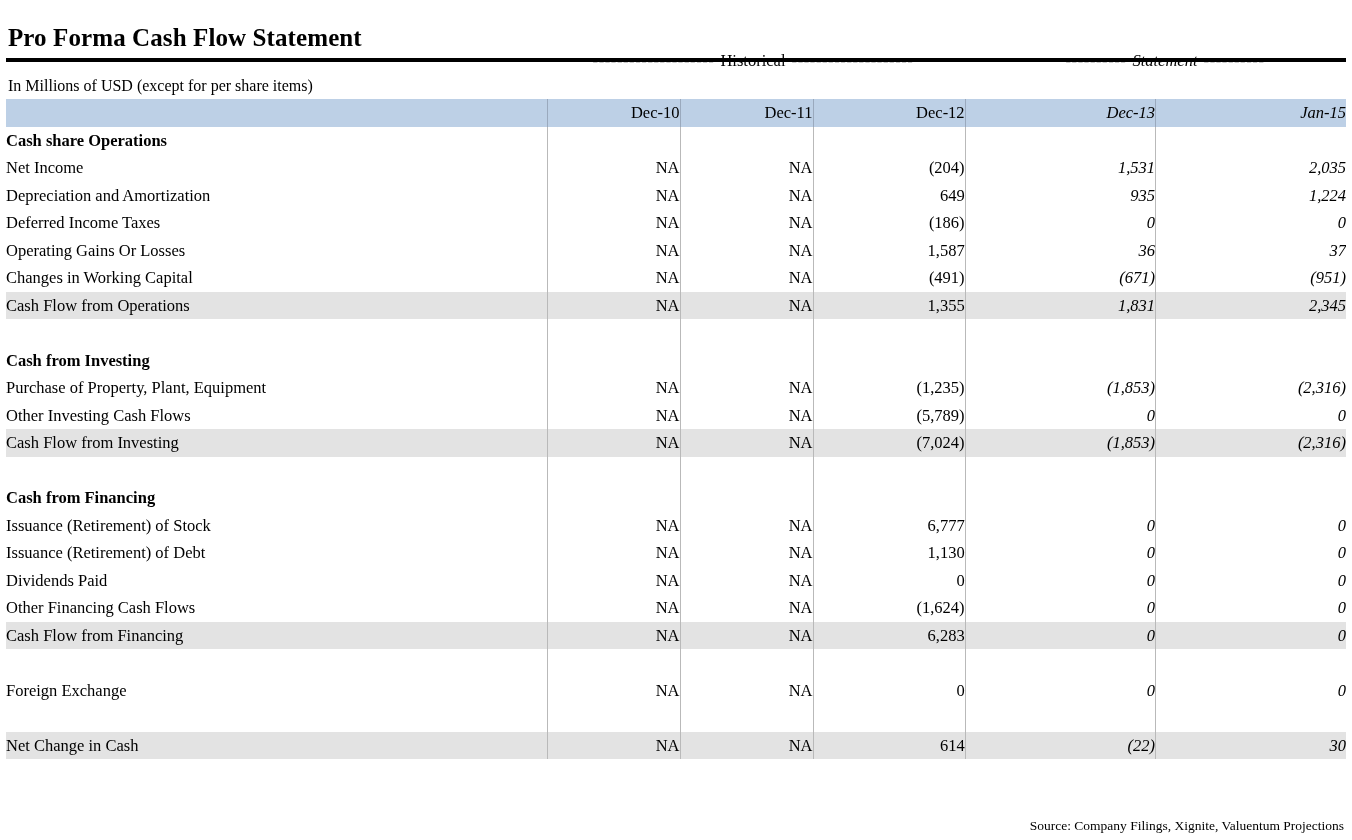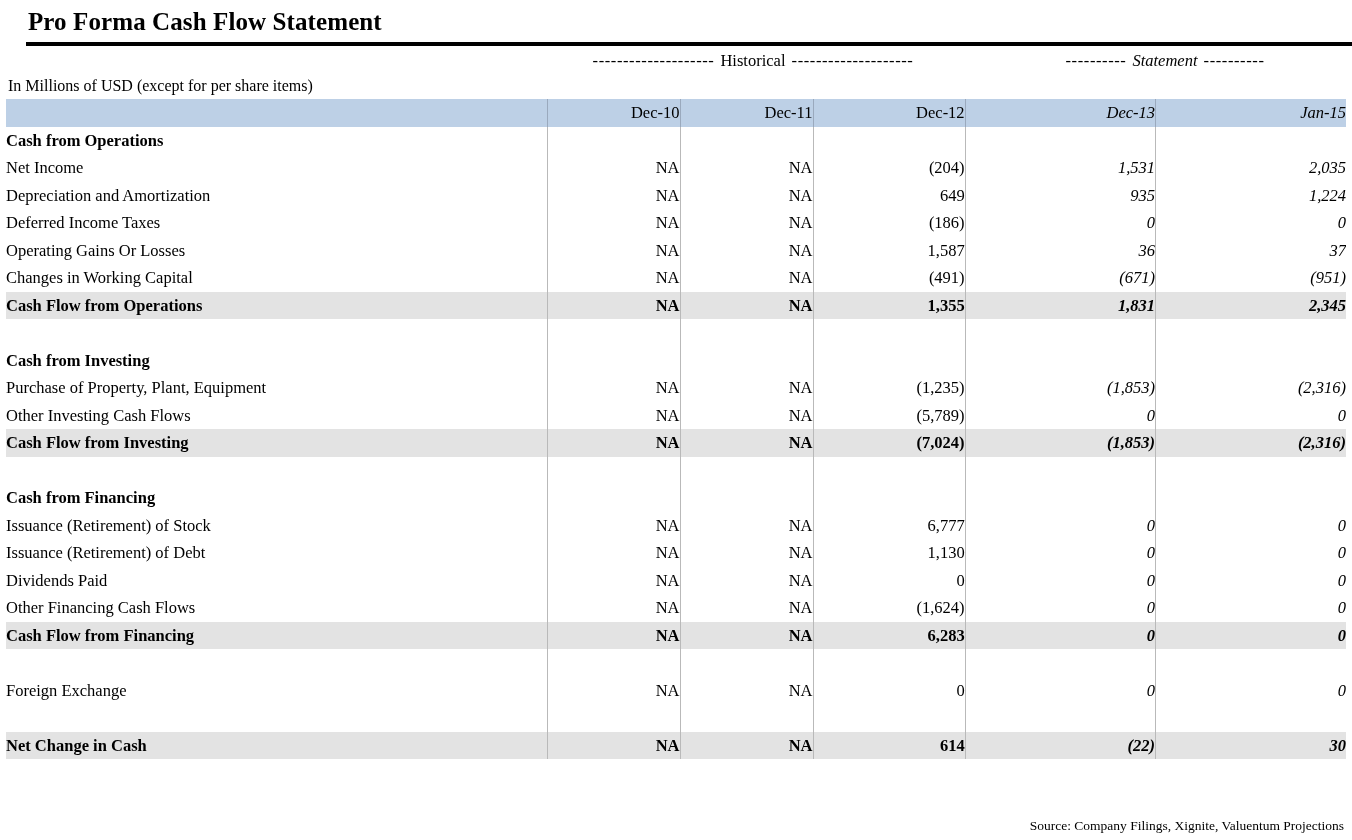--- a/index.html
+++ b/index.html
@@ -13,23 +13,22 @@
     position: relative;
     font-family: "Liberation Serif", "DejaVu Serif", serif;
     color: #000000;
     overflow: hidden;
   }
 
   
   #title-block {
     position: absolute;
     left: 0;
-    top: 0;
+    top: 16px;
     width: 1087px;
-    margin-left: 20px;
   }
   #page-title {
     font-size: 25px;
     font-weight: bold;
     letter-spacing: 0.1px;
     padding: 7px 0 0 8px;
     line-height: 30px;
     white-space: nowrap;
   }
   #title-rule {
@@ -145,21 +144,21 @@
     padding-right: 0;
   }
   td.num.proj {
     font-style: italic;
   }
 
   tr.section-head td.label { font-weight: bold; }
   tr.subtotal {
     background: #e3e3e3;
   }
-  tr.subtotal td { font-weight: bold; }
+  tr.subtotal td { font-weight: normal; }
   tr.spacer td { height: 27.5px; }
   tr.spacer-tall td { height: 29px; }
 
   
   #source-note {
     position: absolute;
     right: 8px;
     top: 817px;
     font-size: 13.5px;
     line-height: 18px;
@@ -200,21 +199,21 @@
         <th class="h-label"></th>
         <th class="h-num">Dec-10</th>
         <th class="h-num">Dec-11</th>
         <th class="h-num">Dec-12</th>
         <th class="h-num h-proj">Dec-13</th>
         <th class="h-num h-proj">Jan-15</th>
       </tr>
   </thead>
   <tbody>
       <tr class="section-head">
-        <td class="label">Cash from Operations</td>
+        <td class="label">Cash share Operations</td>
         <td class="num"></td>
         <td class="num"></td>
         <td class="num"></td>
         <td class="num proj"></td>
         <td class="num proj"></td>
       </tr>
       <tr class="item-row">
         <td class="label">Net Income</td>
         <td class="num na">NA</td>
         <td class="num na">NA</td>

